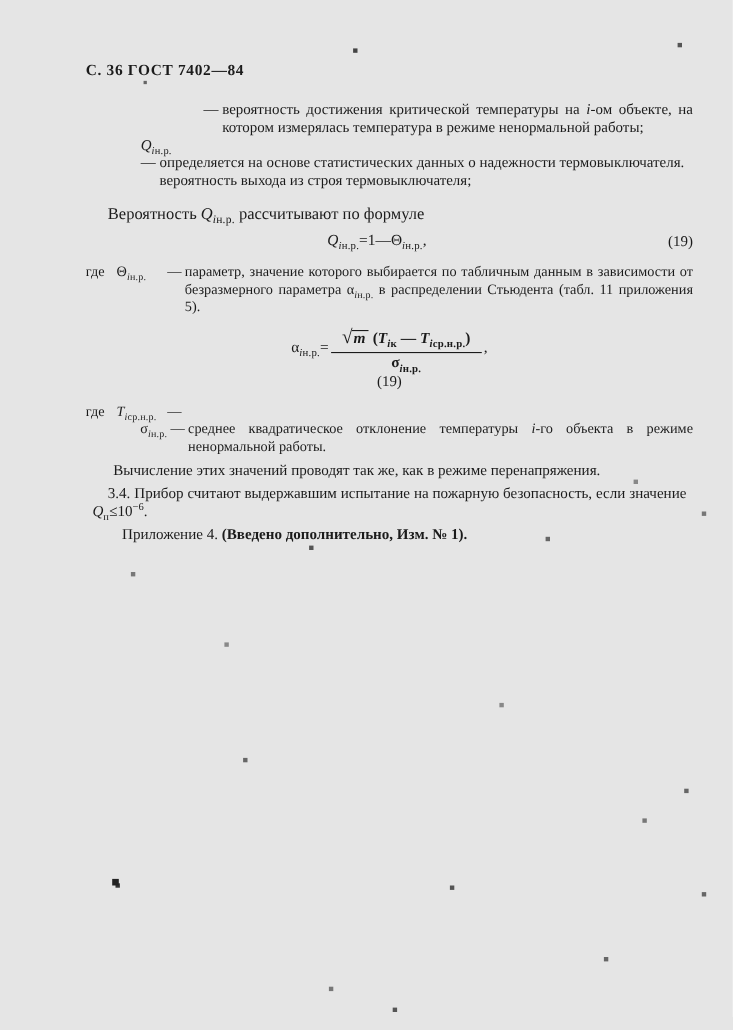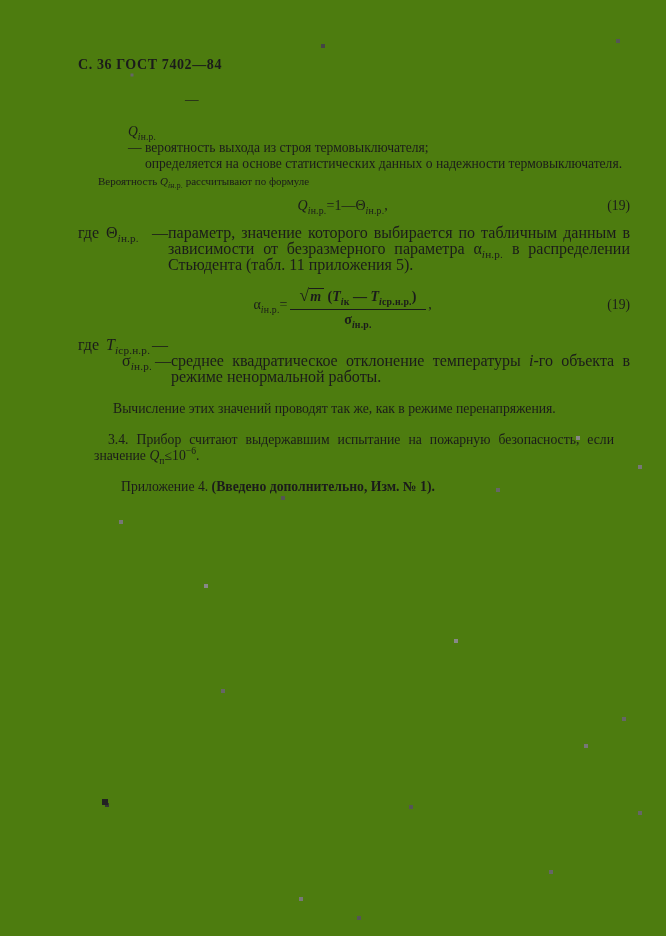--- a/index.html
+++ b/index.html
@@ -1,59 +1,59 @@
 <!DOCTYPE html>
 <html><head>
 <meta charset="utf-8">
 <style>
   html,body{margin:0;padding:0;}
   body{
     width:666px;height:936px;background:#ffffff;
     font-family:"Liberation Serif", serif;color:#1b1b1b;
     position:relative;overflow:hidden;
   }
-  .page{position:absolute;inset:0;background:#4d7c0f;}
+  .page{position:absolute;inset:0;background:#e5e5e5;}
   .content{position:absolute;left:78px;top:56px;width:552px;}
 
   .header{font-weight:700;font-size:14px;letter-spacing:0.6px;line-height:17px;margin-bottom:19px;}
 
   .body-block{font-size:13.6px;line-height:16px;}
   .def-row{display:flex;}
   .def-gap{flex:0 0 50px;}
   .def-term{flex:0 0 57px;white-space:nowrap;margin-top:32px;}
   .def-dash{flex:0 0 17px;}
   .def-text{flex:1;text-align:justify;}
 
-  .intro{font-size:11px;line-height:16px;text-indent:20px;margin-top:1px;}
+  .intro{font-size:15px;line-height:16px;text-indent:20px;margin-top:15px;}
 
   .formula-row{display:flex;align-items:center;font-size:14px;}
   .formula-body{flex:1;text-align:center;}
   .formula-number{flex:0 0 auto;font-size:13.6px;}
   .f18{margin-top:5px;margin-bottom:7px;height:24px;}
-  .f19{margin-top:7px;margin-bottom:7px;height:50px;}
+  .f19{margin-top:7px;margin-bottom:22px;height:50px;flex-direction:column;}
 
   .fvar{font-style:italic;}
   sub.fsub{font-size:70%;line-height:0;letter-spacing:0.2px;}
   sup.fsup{font-size:70%;line-height:0;}
 
-  .where-row{display:flex;font-size:16px;line-height:16px;}
+  .where-row{display:flex;font-size:13px;line-height:16px;}
   .where-label{flex:0 0 28px;}
   .where-term{flex:0 0 46px;white-space:nowrap;font-family:Liberation Serif, serif;}
   .where-dash{flex:0 0 16px;}
   .where-text{flex:1;text-align:justify;}
   .w19{margin-top:2px;}
 
   .frac{display:inline-block;vertical-align:middle;text-align:center;margin:0 2px;font-weight:bold;}
   .fr-top{display:block;border-bottom:1.3px solid #1b1b1b;padding:2px 10px 3px;white-space:nowrap;}
   .fr-bot{display:block;padding-top:2px;}
   .radical{font-size:1.25em;font-style:normal;}
   .vinculum{border-top:1.3px solid #1b1b1b;padding:0 3px 0 1px;}
 
   .bottom-block{font-size:13.7px;line-height:15.3px;margin-top:5px;}
-  .bottom-block p{margin:16px;text-align:justify;}
+  .bottom-block p{margin:6px;text-align:justify;}
   .p-calc{text-indent:19px;}
   .p-34{text-indent:14px;}
   .p-annex{text-indent:27px;margin-top:1px;}
   .bold{font-weight:700;}
 
   
   .specks{position:absolute;left:0;top:0;width:2px;height:2px;background:transparent;
     box-shadow:
       322px 45px 0 1px #444, 617px 40px 0 1px #555, 131px 74px 0 0.5px #666,
       104px 801px 0 2px #222, 106px 804px 0 1px #333,
@@ -73,28 +73,29 @@
   <div class="content">
 
     <div class="header">С. 36 ГОСТ 7402—84</div>
 
     <div class="body-block">
 
       <div class="def-row">
         <div class="def-gap"></div>
         <div class="def-term"><span class="fvar">Q</span><sub class="fsub"><span class="fvar">i</span><span>н.р.</span></sub></div>
         <div class="def-dash">—</div>
+        <div class="def-text"><span>вероятность достижения критической температуры на </span><span class="fvar">i</span><span>-ом объекте, на котором измерялась температура в режиме ненормальной работы;</span></div>
       </div>
 
       <div class="def-row">
         <div class="def-gap"></div>
         <div class="def-dash">—</div>
         <div class="def-text">
+          <div>определяется на основе статистических данных о надежности термовыключателя.</div>
           <div>вероятность выхода из строя термовыключателя;</div>
-          <div>определяется на основе статистических данных о надежности термовыключателя.</div>
         </div>
       </div>
 
       <div class="intro"><span>Вероятность </span><span class="fvar">Q</span><sub class="fsub"><span class="fvar">i</span><span>н.р.</span></sub><span> рассчитывают по формуле</span></div>
     </div>
 
     <div class="formula-row f18">
       <div class="formula-body"><span class="fvar">Q</span><sub class="fsub"><span class="fvar">i</span><span>н.р.</span></sub><span>=</span><span>1—</span><span>Θ</span><sub class="fsub"><span class="fvar">i</span><span>н.р.</span></sub><span>,</span></div>
       <div class="formula-number">(19)</div>
     </div>

